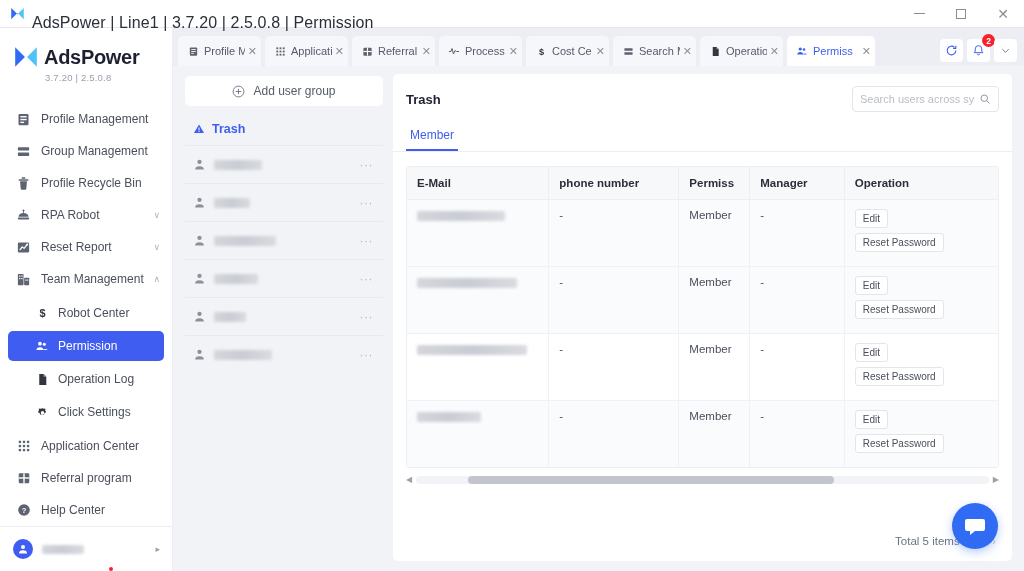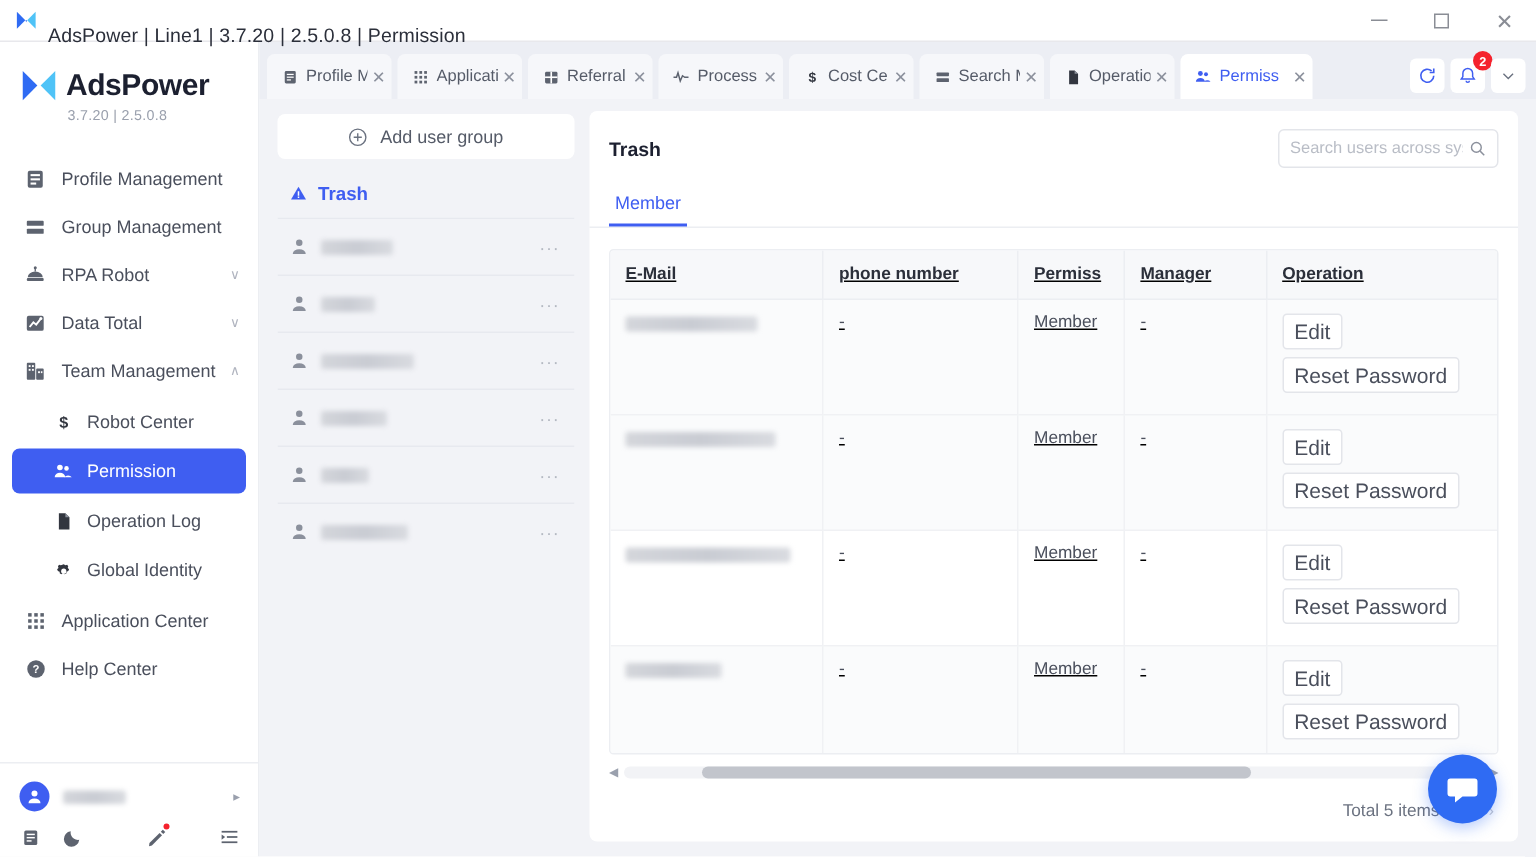--- a/index.html
+++ b/index.html
@@ -14,21 +14,21 @@
   
   .titlebar {
     height: 28px; min-height: 28px;
     background: #ffffff;
     display: flex; align-items: center;
     padding-left: 10px;
     border-bottom: 1px solid #e8e8ec;
     position: relative; z-index: 20;
   }
   .tb-logo { width: 15px; height: 15px; margin-right: 7px; flex: none; }
-  .tb-title { font-size: 13px; color: #2b2f3a; letter-spacing: .1px; margin-top: 19px; }
+  .tb-title { font-size: 16px; color: #2b2f3a; letter-spacing: .1px; margin-top: 19px; }
   .tb-controls { margin-left: auto; display: flex; height: 28px; }
   .tb-btn {
     width: 42px; height: 28px; display: flex; align-items: center; justify-content: center;
     color: #7a7d86;
   }
   .tb-min { width: 11px; height: 1px; background: #8a8d95; }
   .tb-max { width: 10px; height: 10px; border: 1.3px solid #8a8d95; }
   .tb-close { font-size: 14px; line-height: 1; color: #8a8d95; }
 
   .body-wrap { flex: 1; display: flex; min-height: 0; background: #f3f4f8; }
@@ -162,41 +162,41 @@
   .search-box input::placeholder { color: #b9bdc6; }
 
   .tabs-row { display: flex; padding: 0 13px; border-bottom: 1px solid #eceef2; margin-top: 10px; }
   .mtab {
     font-size: 12px; color: #3f5ef1; padding: 6px 4px 7px; margin-right: 16px;
     border-bottom: 2px solid #3f5ef1; cursor: pointer;
   }
 
   .table-wrap { flex: 1; padding: 14px 13px 0 13px; min-height: 0; display: flex; flex-direction: column; }
   .tbl-outer { border: 1px solid #eceef2; border-radius: 3px; overflow: hidden; }
-  table { width: 100%; border-collapse: collapse; table-layout: fixed; text-decoration: underline; }
+  table { width: 100%; border-collapse: collapse; table-layout: fixed; }
   th {
     background: #f7f8fa; text-align: left;
     font-size: 11.5px; font-weight: bold; color: #2b2f3a;
     padding: 10px 10px; border-bottom: 1px solid #eceef2;
     border-right: 1px solid #eceef2;
   }
   th:last-child { border-right: none; }
   td {
     font-size: 11.5px; color: #4a4f5c; padding: 9px 10px;
     border-bottom: 1px solid #f0f1f4; border-right: 1px solid #f0f1f4;
     vertical-align: top;
   }
   td:last-child { border-right: none; }
   tr.odd td { background: #fafbfc; }
   tr.even td { background: #ffffff; }
   tr:last-child td { border-bottom: none; }
   .cell-blur { height: 10px; margin-top: 2px; }
   .op-btn {
     display: inline-block; border: 1px solid #e3e5ea; border-radius: 3px;
-    background: #fff; font-size: 14px; color: #4a4f5c;
+    background: #fff; font-size: 10px; color: #4a4f5c;
     padding: 3px 7px; margin-bottom: 5px; cursor: pointer;
     font-family: "Liberation Sans", sans-serif;
   }
 
   .hscroll {
     display: flex; align-items: center; gap: 4px;
     padding: 4px 0 0 0; margin-top: 4px;
   }
   .hs-arrow { color: #9aa0ad; font-size: 8px; line-height: 1; }
   .hs-track { flex: 1; height: 8px; background: #f2f3f6; border-radius: 4px; position: relative; }
@@ -271,38 +271,49 @@
                 <rect x="3" y="5" width="18" height="5.5" rx="1"></rect>
                 <rect x="3" y="13.5" width="18" height="5.5" rx="1"></rect>
               </svg>
           </span>
           <span class="nav-label">Group Management</span>
           <span class="nav-caret"></span>
         </div>
         <div class="nav-item">
           <span class="nav-ico">
             <svg width="15" height="15" viewBox="0 0 24 24" fill="#5d636f">
+                <rect x="9" y="2" width="6" height="2.5" rx="1"></rect>
+                <rect x="4" y="5" width="16" height="2.4" rx="1"></rect>
+                <path d="M6.5 8.5 h11 l-1 12 a1.5 1.5 0 0 1 -1.5 1.3 h-6 a1.5 1.5 0 0 1 -1.5 -1.3 z"></path>
+              </svg>
+          </span>
+          <span class="nav-label">Profile Recycle Bin</span>
+          <span class="nav-caret"></span>
+        </div>
+        <div class="nav-item">
+          <span class="nav-ico">
+            <svg width="15" height="15" viewBox="0 0 24 24" fill="#5d636f">
                 <circle cx="12" cy="4" r="1.6"></circle>
                 <rect x="11.3" y="5" width="1.4" height="3"></rect>
                 <path d="M4 14 a8 6 0 0 1 16 0 z"></path>
                 <rect x="3" y="15" width="18" height="3.2" rx="1.2"></rect>
               </svg>
           </span>
           <span class="nav-label">RPA Robot</span>
           <span class="nav-caret">∨</span>
         </div>
         <div class="nav-item">
           <span class="nav-ico">
             <svg width="15" height="15" viewBox="0 0 24 24">
                 <rect x="3" y="4" width="18" height="16" rx="2" fill="#5d636f"></rect>
                 <polyline points="6,16 10,11 13,13.5 18,7" stroke="#fff" stroke-width="2" fill="none"></polyline>
                 <circle cx="18" cy="7" r="1.6" fill="#fff"></circle>
               </svg>
           </span>
-          <span class="nav-label">Data Total</span>
+          <span class="nav-label">Reset Report</span>
           <span class="nav-caret">∨</span>
         </div>
         <div class="nav-item">
           <span class="nav-ico">
             <svg width="15" height="15" viewBox="0 0 24 24" fill="#5d636f">
                 <rect x="3" y="3" width="9" height="18" rx="1"></rect>
                 <rect x="13" y="9" width="8" height="12" rx="1"></rect>
                 <rect x="5" y="5.5" width="2" height="2" fill="#fff"></rect>
                 <rect x="8.5" y="5.5" width="2" height="2" fill="#fff"></rect>
                 <rect x="5" y="9.5" width="2" height="2" fill="#fff"></rect>
@@ -343,38 +354,48 @@
           </span>
           <span class="nav-label">Operation Log</span>
         </div>
         <div class="nav-sub">
           <span class="nav-ico">
             <svg width="13" height="13" viewBox="0 0 24 24" fill="#32363f">
                 <path d="M12 2 l2 1.2 l2.2-.6 l1.3 1.9 l-.6 2.2 l1.7 1.6 l-1 2.1 l-2.1 .7 l-.3 2.3 l-2.2 .8 l-1.8-1.4 l-1.8 1.4 l-2.2-.8 l-.3-2.3 l-2.1-.7 l-1-2.1 l1.7-1.6 l-.6-2.2 l1.3-1.9 l2.2 .6 z" transform="translate(0,2)"></path>
                 <circle cx="12" cy="12.5" r="3.2" fill="#fff"></circle>
               </svg>
           </span>
-          <span class="nav-label">Global Identity</span>
+          <span class="nav-label">Click Settings</span>
         </div>
 
         <div class="nav-item">
           <span class="nav-ico">
             <svg width="14" height="14" viewBox="0 0 24 24" fill="#5d636f">
                 <rect x="3" y="3" width="4" height="4"></rect>
                 <rect x="10" y="3" width="4" height="4"></rect>
                 <rect x="17" y="3" width="4" height="4"></rect>
                 <rect x="3" y="10" width="4" height="4"></rect>
                 <rect x="10" y="10" width="4" height="4"></rect>
                 <rect x="17" y="10" width="4" height="4"></rect>
                 <rect x="3" y="17" width="4" height="4"></rect>
                 <rect x="10" y="17" width="4" height="4"></rect>
                 <rect x="17" y="17" width="4" height="4"></rect>
               </svg>
           </span>
           <span class="nav-label">Application Center</span>
+        </div>
+        <div class="nav-item">
+          <span class="nav-ico">
+            <svg width="14" height="14" viewBox="0 0 24 24" fill="#5d636f">
+                <rect x="3" y="4" width="18" height="17" rx="2"></rect>
+                <rect x="10.8" y="4" width="2.4" height="17" fill="#fff"></rect>
+                <rect x="3" y="10.8" width="18" height="2.4" fill="#fff"></rect>
+              </svg>
+          </span>
+          <span class="nav-label">Referral program</span>
         </div>
         <div class="nav-item">
           <span class="nav-ico">
             <svg width="14" height="14" viewBox="0 0 24 24">
                 <circle cx="12" cy="12" r="10" fill="#5d636f"></circle>
                 <text x="12" y="17" font-size="13" font-weight="bold" text-anchor="middle" fill="#fff" font-family="Liberation Sans, sans-serif">?</text>
               </svg>
           </span>
           <span class="nav-label">Help Center</span>
         </div>

